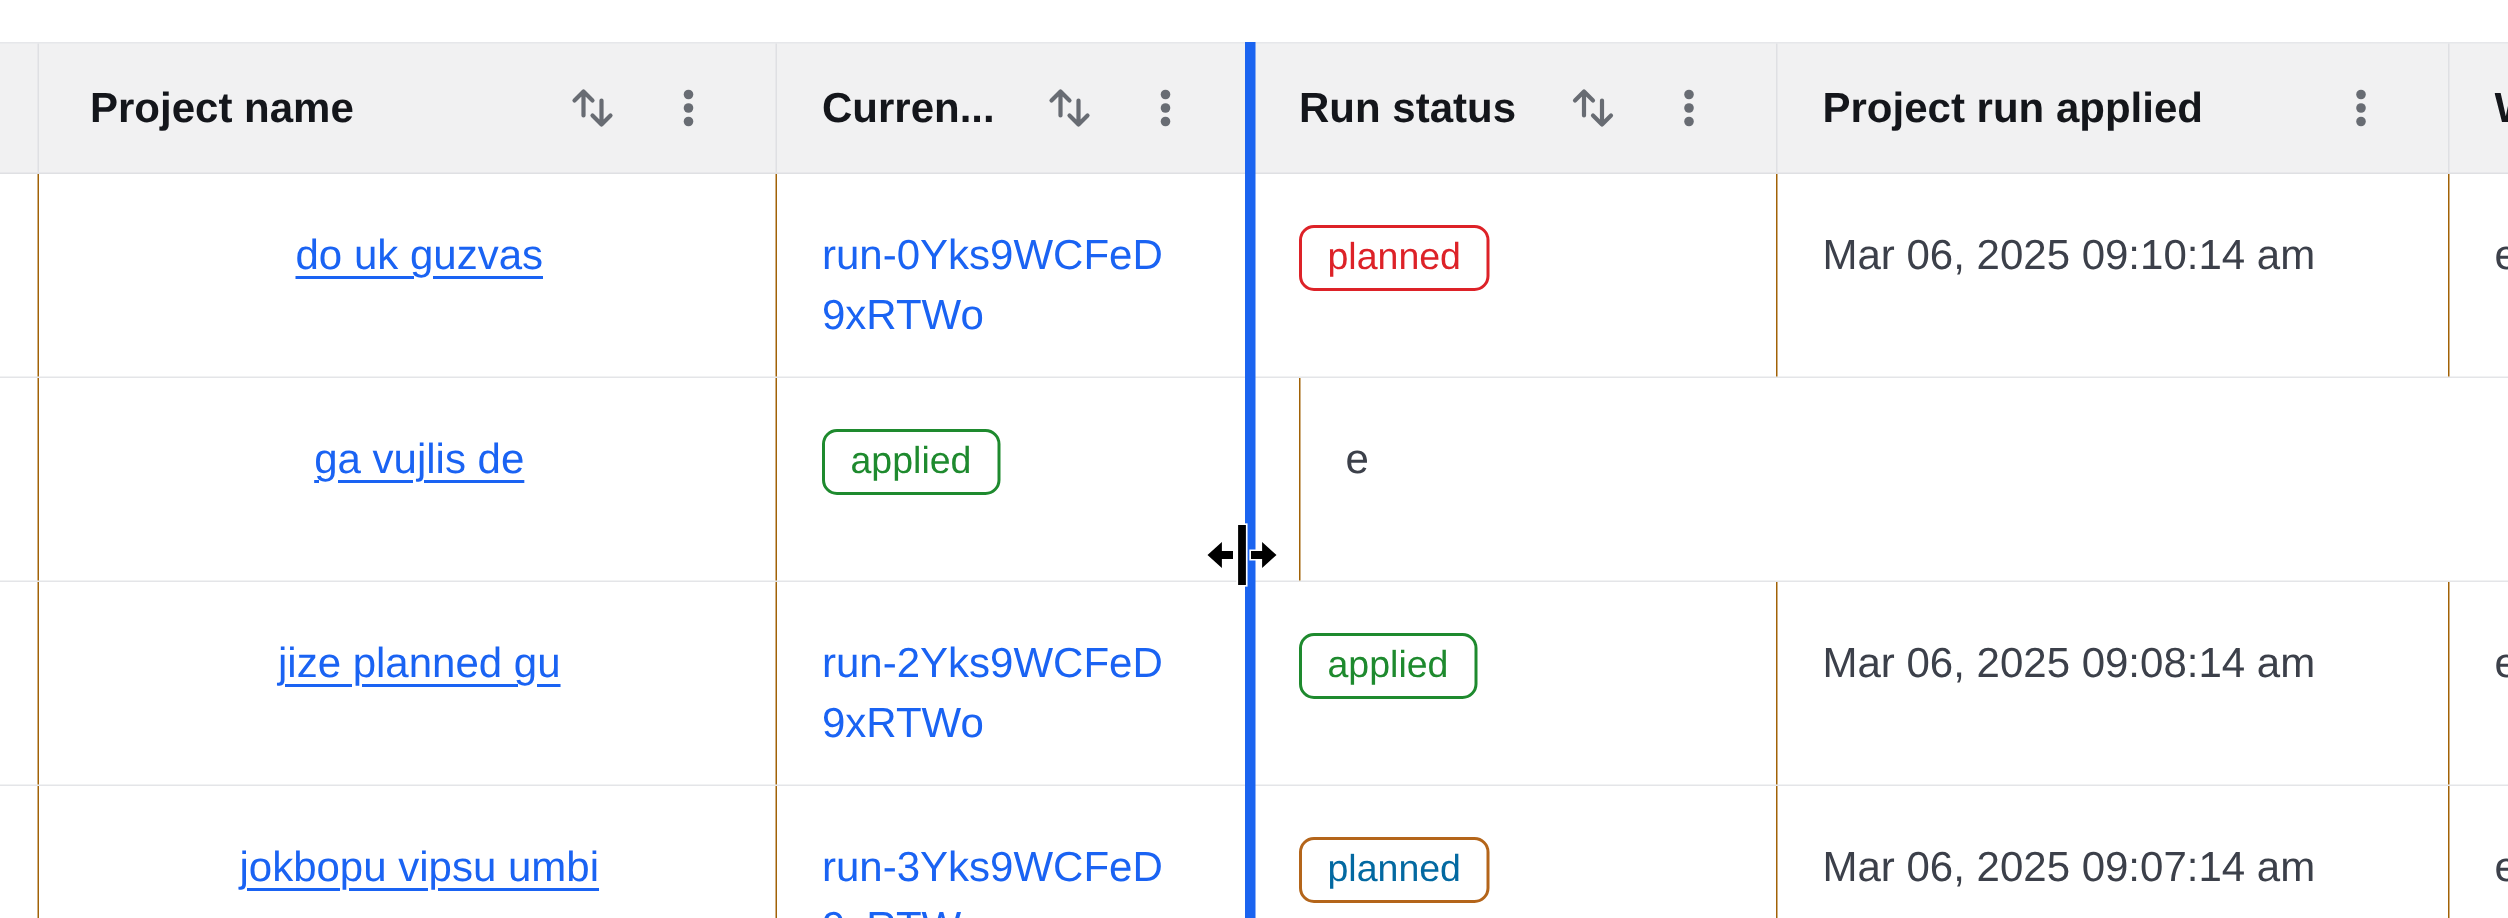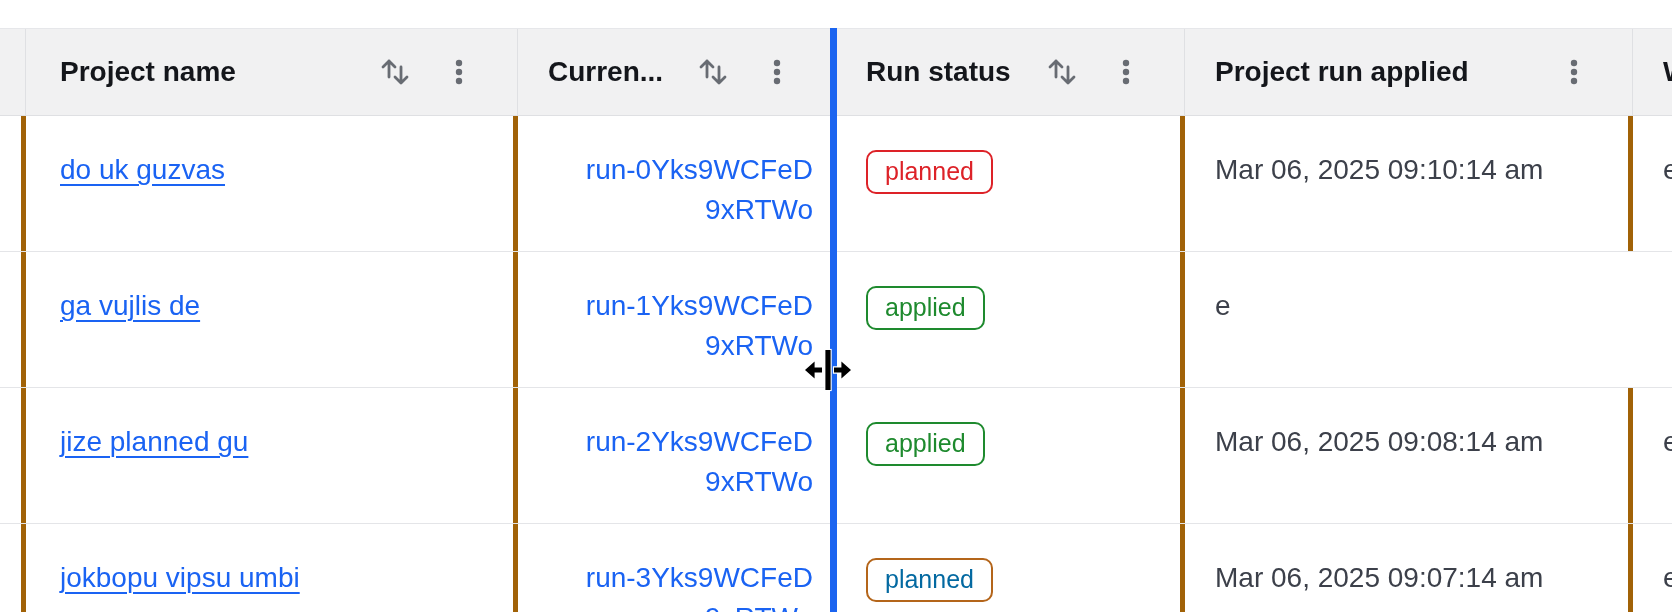--- a/index.html
+++ b/index.html
@@ -24,29 +24,29 @@
     font-weight:bold;font-size:28px;color:#14161b;
     white-space:nowrap;overflow:hidden;
   }
   .th .th-label{overflow:hidden;white-space:nowrap;}
   
   .drow{
     display:flex;height:136px;background:#ffffff;
     border-bottom:1px solid #e4e5e8;box-sizing:border-box;
   }
   .td{
-    box-sizing:border-box;border-right:5px solid #a16207;
+    box-sizing:border-box;border-right:1px solid #a16207;
     padding:34px 18px 0 30px;
     font-size:28px;line-height:40px;color:#3c404a;
     overflow:hidden;
   }
   
   .c0{width:26px;padding:0;}
-  .c1{width:492px;padding-left:34px;}
-  .c2{width:318px;text-align:right;}
+  .c1{width:492px;padding-left:34px;text-align:center;}
+  .c2{width:318px;}
   .c3{width:349px;}
   .c4{width:448px;}
   .c5{width:229px;border-right:none;}
   
   a.cell-link{
     color:#1a63f3;text-decoration:underline;
     text-decoration-thickness:2px;text-underline-offset:5px;
   }
   .run-wrap{display:inline-block;max-width:238px;word-break:break-all;}
   
@@ -154,23 +154,20 @@
       <span class="badge" style="color: rgb(221, 34, 40); border-color: rgb(221, 34, 40);">planned</span>
     </div>
     <div class="td c4">Mar 06, 2025 09:10:14 am</div>
     <div class="td c5">e</div>
   </div>
 
   <div class="drow">
     <div class="td c0"></div>
     <div class="td c1">
       <a class="cell-link" href="#">ga vujlis de</a>
-    </div>
-    <div class="td c2">
-      <a class="cell-link" href="#"><span class="run-wrap">run-1Yks9WCFeD9xRTWo</span></a>
     </div>
     <div class="td c3">
       <span class="badge" style="color: rgb(30, 138, 46); border-color: rgb(30, 138, 46);">applied</span>
     </div>
     <div class="td c5">e</div>
   </div>
 
   <div class="drow">
     <div class="td c0"></div>
     <div class="td c1">

